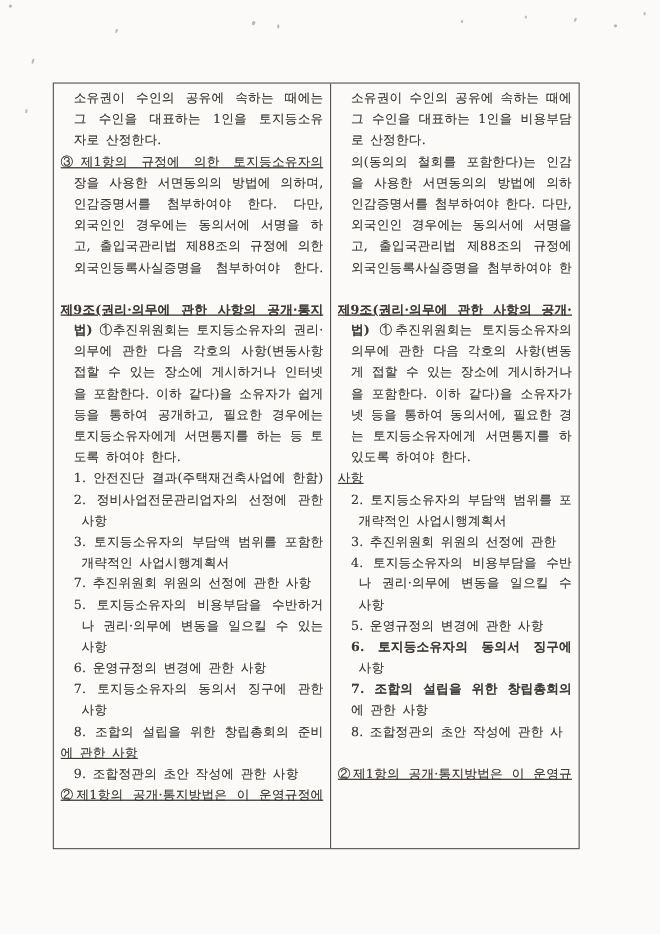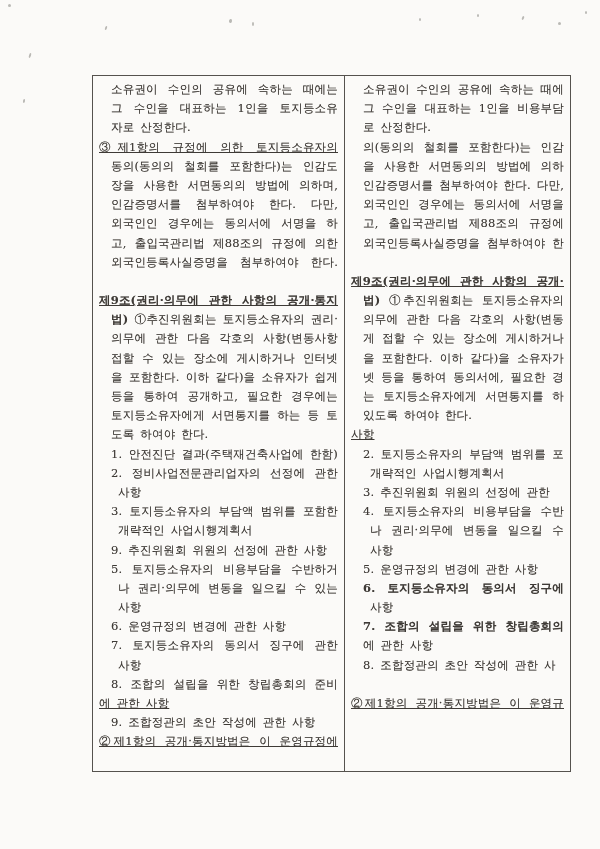--- a/index.html
+++ b/index.html
@@ -9,21 +9,21 @@
     background:#fbfaf8;
     font-family:"DejaVu Serif","Liberation Serif",serif;
   }
   .paper{position:absolute;inset:0;}
   
   .speck{position:absolute;background:#8f8d89;border-radius:50%;opacity:.6;}
   
   .doc-table{
     position:absolute;left:48px;top:75px;width:479px;height:697px;
     border:1px solid #55524e;box-sizing:border-box;
-    display:flex;background:transparent;margin-left:44px;
+    display:flex;background:transparent;
   }
   .col{
     flex:0 0 251px;box-sizing:border-box;
     padding:4px 6px 0 6px;
     color:#3e3a36;font-size:11.5px;letter-spacing:0.2px;
     text-shadow:0 0 0.5px rgba(62,58,54,0.45);
   }
   .col-r{flex:1 1 auto;border-left:1px solid #55524e;}
   .ln{
     height:19.2px;line-height:19.2px;overflow:hidden;
@@ -52,41 +52,40 @@
   <div class="speck" style="left:585px;top:11px;width:2px;height:3px;"></div>
   <div class="speck" style="left:29px;top:53px;width:2px;height:5px;transform:rotate(18deg);"></div>
   <div class="speck" style="left:23px;top:99px;width:2px;height:4px;transform:rotate(10deg);"></div>
 
   <div class="doc-table">
     <div class="col">
         <div class="ln i1 full">소유권이 수인의 공유에 속하는 때에는</div>
         <div class="ln i1 full">그 수인을 대표하는 1인을 토지등소유</div>
         <div class="ln i1">자로 산정한다.</div>
         <div class="ln i0 full">③제1항의 규정에 의한 토지등소유자의</div>
-        <div class="ln i1 full">동의(동의의 철회를 포함한다)는 인감도</div>
         <div class="ln i1 full">장을 사용한 서면동의의 방법에 의하며,</div>
         <div class="ln i1 full">인감증명서를 첨부하여야 한다. 다만,</div>
         <div class="ln i1 full">외국인인 경우에는 동의서에 서명을 하</div>
         <div class="ln i1 full">고, 출입국관리법 제88조의 규정에 의한</div>
         <div class="ln i1 full">외국인등록사실증명을 첨부하여야 한다.</div>
         <div class="ln i0 blank"></div>
         <div class="ln i0 full b">제9조(권리·의무에 관한 사항의 공개·통지방</div>
         <div class="ln i1 full"><b>법)</b><span> ①추진위원회는 토지등소유자의 권리·</span></div>
         <div class="ln i1 full">의무에 관한 다음 각호의 사항(변동사항</div>
         <div class="ln i1 full">접할 수 있는 장소에 게시하거나 인터넷</div>
         <div class="ln i1 full">을 포함한다. 이하 같다)을 소유자가 쉽게</div>
         <div class="ln i1 full">등을 통하여 공개하고, 필요한 경우에는</div>
         <div class="ln i1 full">토지등소유자에게 서면통지를 하는 등 토</div>
         <div class="ln i1">도록 하여야 한다.</div>
         <div class="ln i1 full">1. 안전진단 결과(주택재건축사업에 한함)</div>
         <div class="ln i1 full">2. 정비사업전문관리업자의 선정에 관한</div>
         <div class="ln i2">사항</div>
         <div class="ln i1 full">3. 토지등소유자의 부담액 범위를 포함한</div>
         <div class="ln i2">개략적인 사업시행계획서</div>
-        <div class="ln i1">9. 추진위원회 위원의 선정에 관한 사항</div>
+        <div class="ln i1">7. 추진위원회 위원의 선정에 관한 사항</div>
         <div class="ln i1 full">5. 토지등소유자의 비용부담을 수반하거</div>
         <div class="ln i2 full">나 권리·의무에 변동을 일으킬 수 있는</div>
         <div class="ln i2">사항</div>
         <div class="ln i1">6. 운영규정의 변경에 관한 사항</div>
         <div class="ln i1 full">7. 토지등소유자의 동의서 징구에 관한</div>
         <div class="ln i2">사항</div>
         <div class="ln i1 full">8. 조합의 설립을 위한 창립총회의 준비</div>
         <div class="ln i0">에 관한 사항</div>
         <div class="ln i1">9. 조합정관의 초안 작성에 관한 사항</div>
         <div class="ln i0 full">②제1항의 공개·통지방법은 이 운영규정에</div>

